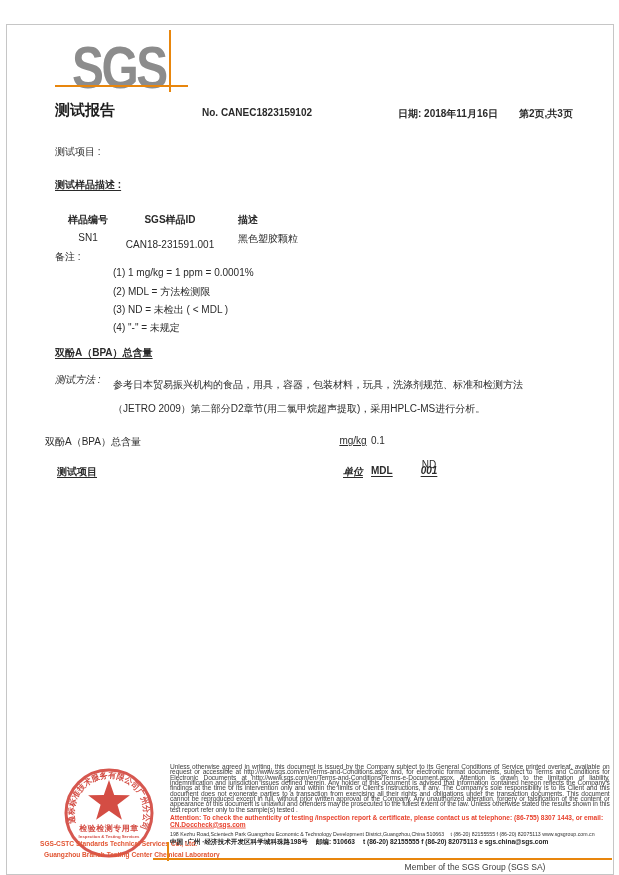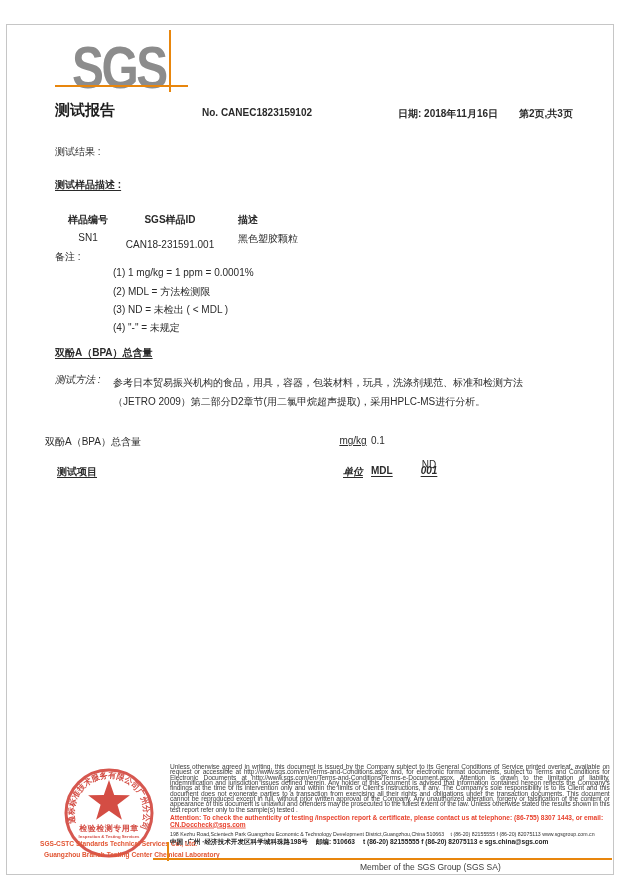--- a/index.html
+++ b/index.html
@@ -31,21 +31,21 @@
   .section-title{font-weight:bold;text-decoration:underline;text-underline-offset:2px;}
 
   
   .st-c1{left:55px;width:66px;text-align:center;}
   .st-c2{left:122px;width:96px;text-align:center;}
   .st-c3{left:238px;}
   .th{font-weight:bold;}
 
   .note-line{left:113px;}
 
-  .method-text{left:113px;top:373px;width:420px;line-height:19px;}
+  .method-text{left:113px;top:373px;width:420px;line-height:24px;}
 
   
   .rt-head{font-weight:bold;text-decoration:underline;text-underline-offset:2px;margin-top:48px;}
   .rt-c2{left:333px;width:40px;text-align:center;text-decoration:underline;}
   .rt-c3{left:371px;width:40px;text-align:left;}
   .rt-c4{left:409px;width:40px;text-align:center;}
   .italic{font-style:italic;}
 
   
   .stamp-svg{left:60px;top:766px;width:98px;height:97px;}
@@ -56,37 +56,37 @@
   .disclaimer{font-size:8.3px;line-height:6.75px;text-align:justify;color:#3d3d3d;letter-spacing:-0.1px;}
   .attention{font-size:8.3px;line-height:8px;color:#e8432e;font-weight:bold;margin-top:3px;}
   .attention .email{text-decoration:underline;}
   .addr1{margin-top:4px;font-size:6.6px;color:#333;white-space:nowrap;}
   .addr1 span{margin-right:8px;}
   .addr2{margin-top:2px;font-size:8.3px;font-weight:bold;color:#222;white-space:nowrap;}
   .addr2 span{margin-right:10px;}
 
   .footer-vline{left:167px;top:842px;width:2px;height:19px;background:#e8860d;}
   .footer-hline{left:153px;top:858px;width:459px;height:2px;background:#e8860d;}
-  .member-line{left:360px;top:862px;width:230px;text-align:left;font-size:8.5px;color:#3a3a3a;}
+  .member-line{left:360px;top:862px;width:230px;text-align:center;font-size:8.5px;color:#3a3a3a;}
 </style>
 </head>
 <body>
 
 <div class="abs page-border"></div>
 
 <div class="abs logo-text">SGS</div>
 <div class="abs logo-hline"></div>
 <div class="abs logo-vline"></div>
 
 <div class="abs doc-title">测试报告</div>
 <div class="abs report-no">No. CANEC1823159102</div>
 <div class="abs report-date">日期: 2018年11月16日</div>
 <div class="abs page-info">第2页,共3页</div>
 
-<div class="abs body-text label" style="top:145px;">测试结果 :</div>
+<div class="abs body-text label" style="top:145px;">测试项目 :</div>
 
 <div class="abs body-text label section-title" style="top:178px;">测试样品描述 :</div>
 
 <div>
   <div class="abs body-text th st-c1" style="top:213px;">样品编号</div>
   <div class="abs body-text th st-c2" style="top:213px;">SGS样品ID</div>
   <div class="abs body-text th st-c3" style="top:213px;">描述</div>
   <div class="abs body-text st-c1" style="top:232px;">SN1</div>
   <div class="abs body-text st-c2" style="top:239px;">CAN18-231591.001</div>
   <div class="abs body-text st-c3" style="top:232px;">黑色塑胶颗粒</div>

